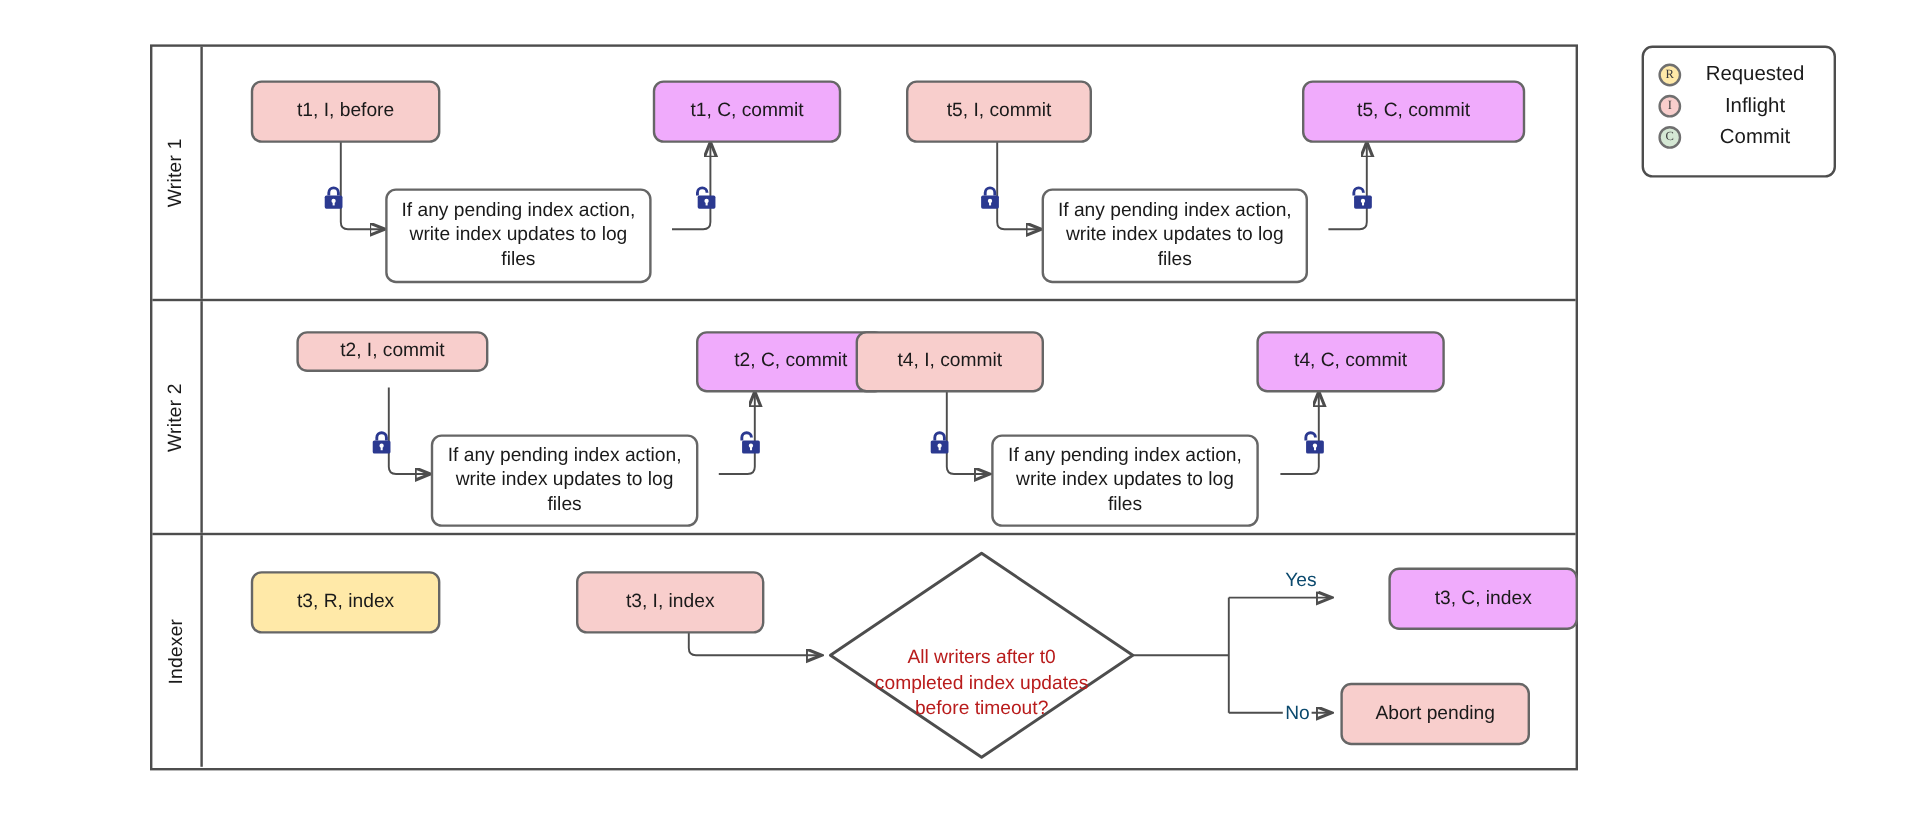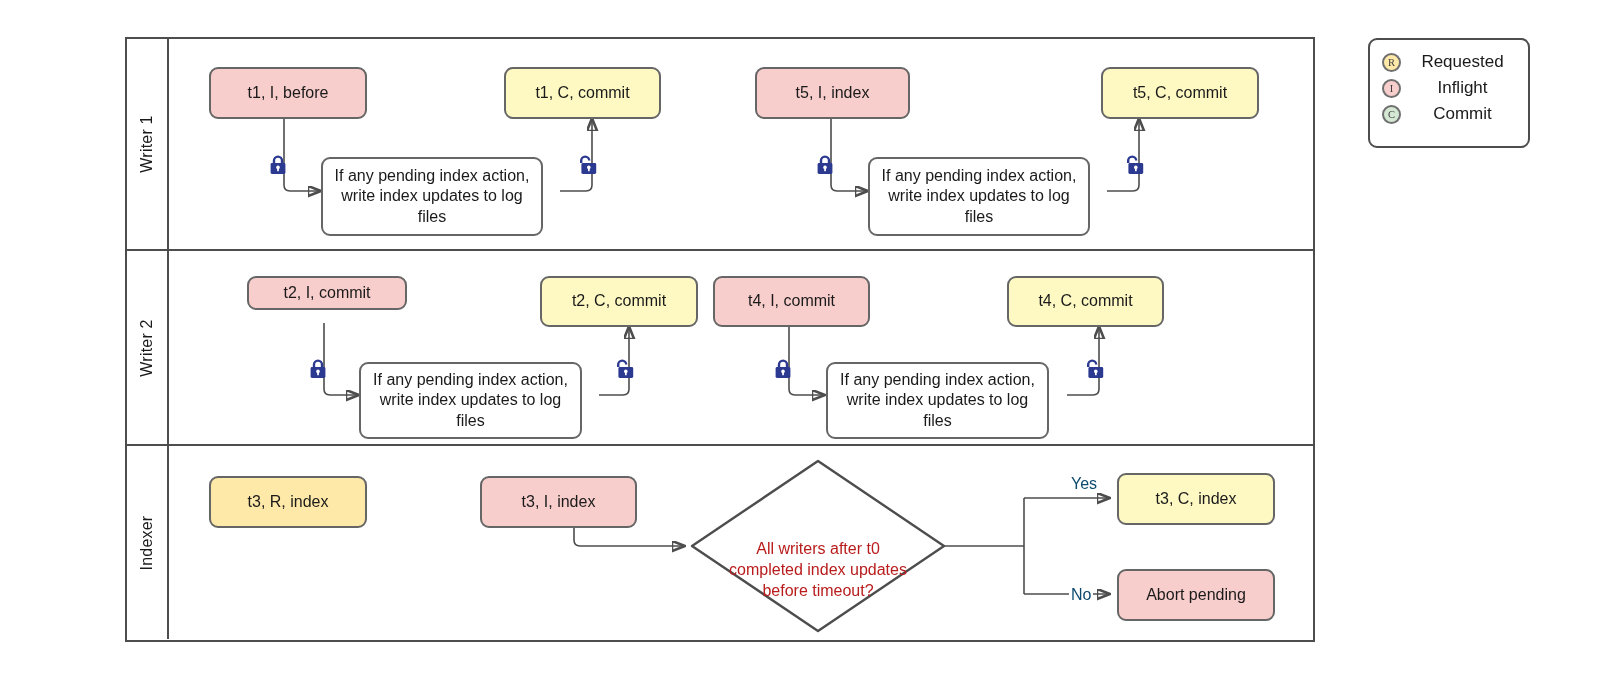--- a/index.html
+++ b/index.html
@@ -53,21 +53,21 @@
     border-radius: 9px;
     display: flex; align-items: center; justify-content: center;
     text-align: center;
     font-size: 16px;
     color: #1a1a1a;
     line-height: 1.28;
     padding: 2px 6px;
     z-index: 4;
   }
   .node.pink   { background: #f8cecc; }
-  .node.green  { background: #fef9c3; }
+  .node.green  { background: #f0abfc; margin-left: 40px; }
   .node.yellow { background: #ffe9a8; }
   .node.white  { background: #ffffff; }
 
   
   .diamond-wrap { position: absolute; z-index: 3; }
   .diamond-wrap svg { position: absolute; left: 0; top: 0; overflow: visible; }
   .diamond-label {
     position: absolute; left: 50%; top: 50%;
     transform: translate(-50%, -50%);
     width: 260px;
@@ -156,25 +156,25 @@
 
           <path d="M 938,152 L 964,152 Q 970,152 970,146 L 970,80" marker-end="url(#ah)"></path>
         </svg>
 
         <div class="node pink" style="left:40px;  top:28px;  width:158px; height:52px;">t1, I, before</div>
 
         <div class="node white" style="left:152px; top:118px; width:222px; height:79px;">If any pending index action, write index updates to log files</div>
 
         <div class="node green" style="left:335px; top:28px;  width:157px; height:52px;">t1, C, commit</div>
 
-        <div class="node pink" style="left:586px; top:28px;  width:155px; height:52px;">t5, I, index</div>
+        <div class="node pink" style="left:586px; top:28px;  width:155px; height:52px;">t5, I, commit</div>
 
         <div class="node white" style="left:699px; top:118px; width:222px; height:79px;">If any pending index action, write index updates to log files</div>
 
-        <div class="node green" style="left:932px; top:28px;  width:158px; height:52px;">t5, C, commit</div>
+        <div class="node green" style="left:876px; top:28px;  width:186px; height:52px;">t5, C, commit</div>
 
         <span class="lock" style="left:99px; top:115px;">
           <svg width="20" height="22" viewBox="0 0 20 22">
             <path d="M6 9 V6.6 a4 4 0 0 1 8 0 V9" fill="none" stroke="#2b3990" stroke-width="2.4"></path>
             <rect x="2.6" y="9" width="14.8" height="11" rx="1.4" fill="#2b3990"></rect>
             <circle cx="10" cy="13.4" r="1.8" fill="#ffffff"></circle>
             <rect x="9.2" y="13.6" width="1.7" height="3.6" fill="#ffffff"></rect>
           </svg>
         </span>
         <span class="lock" style="left:407px; top:115px;">

